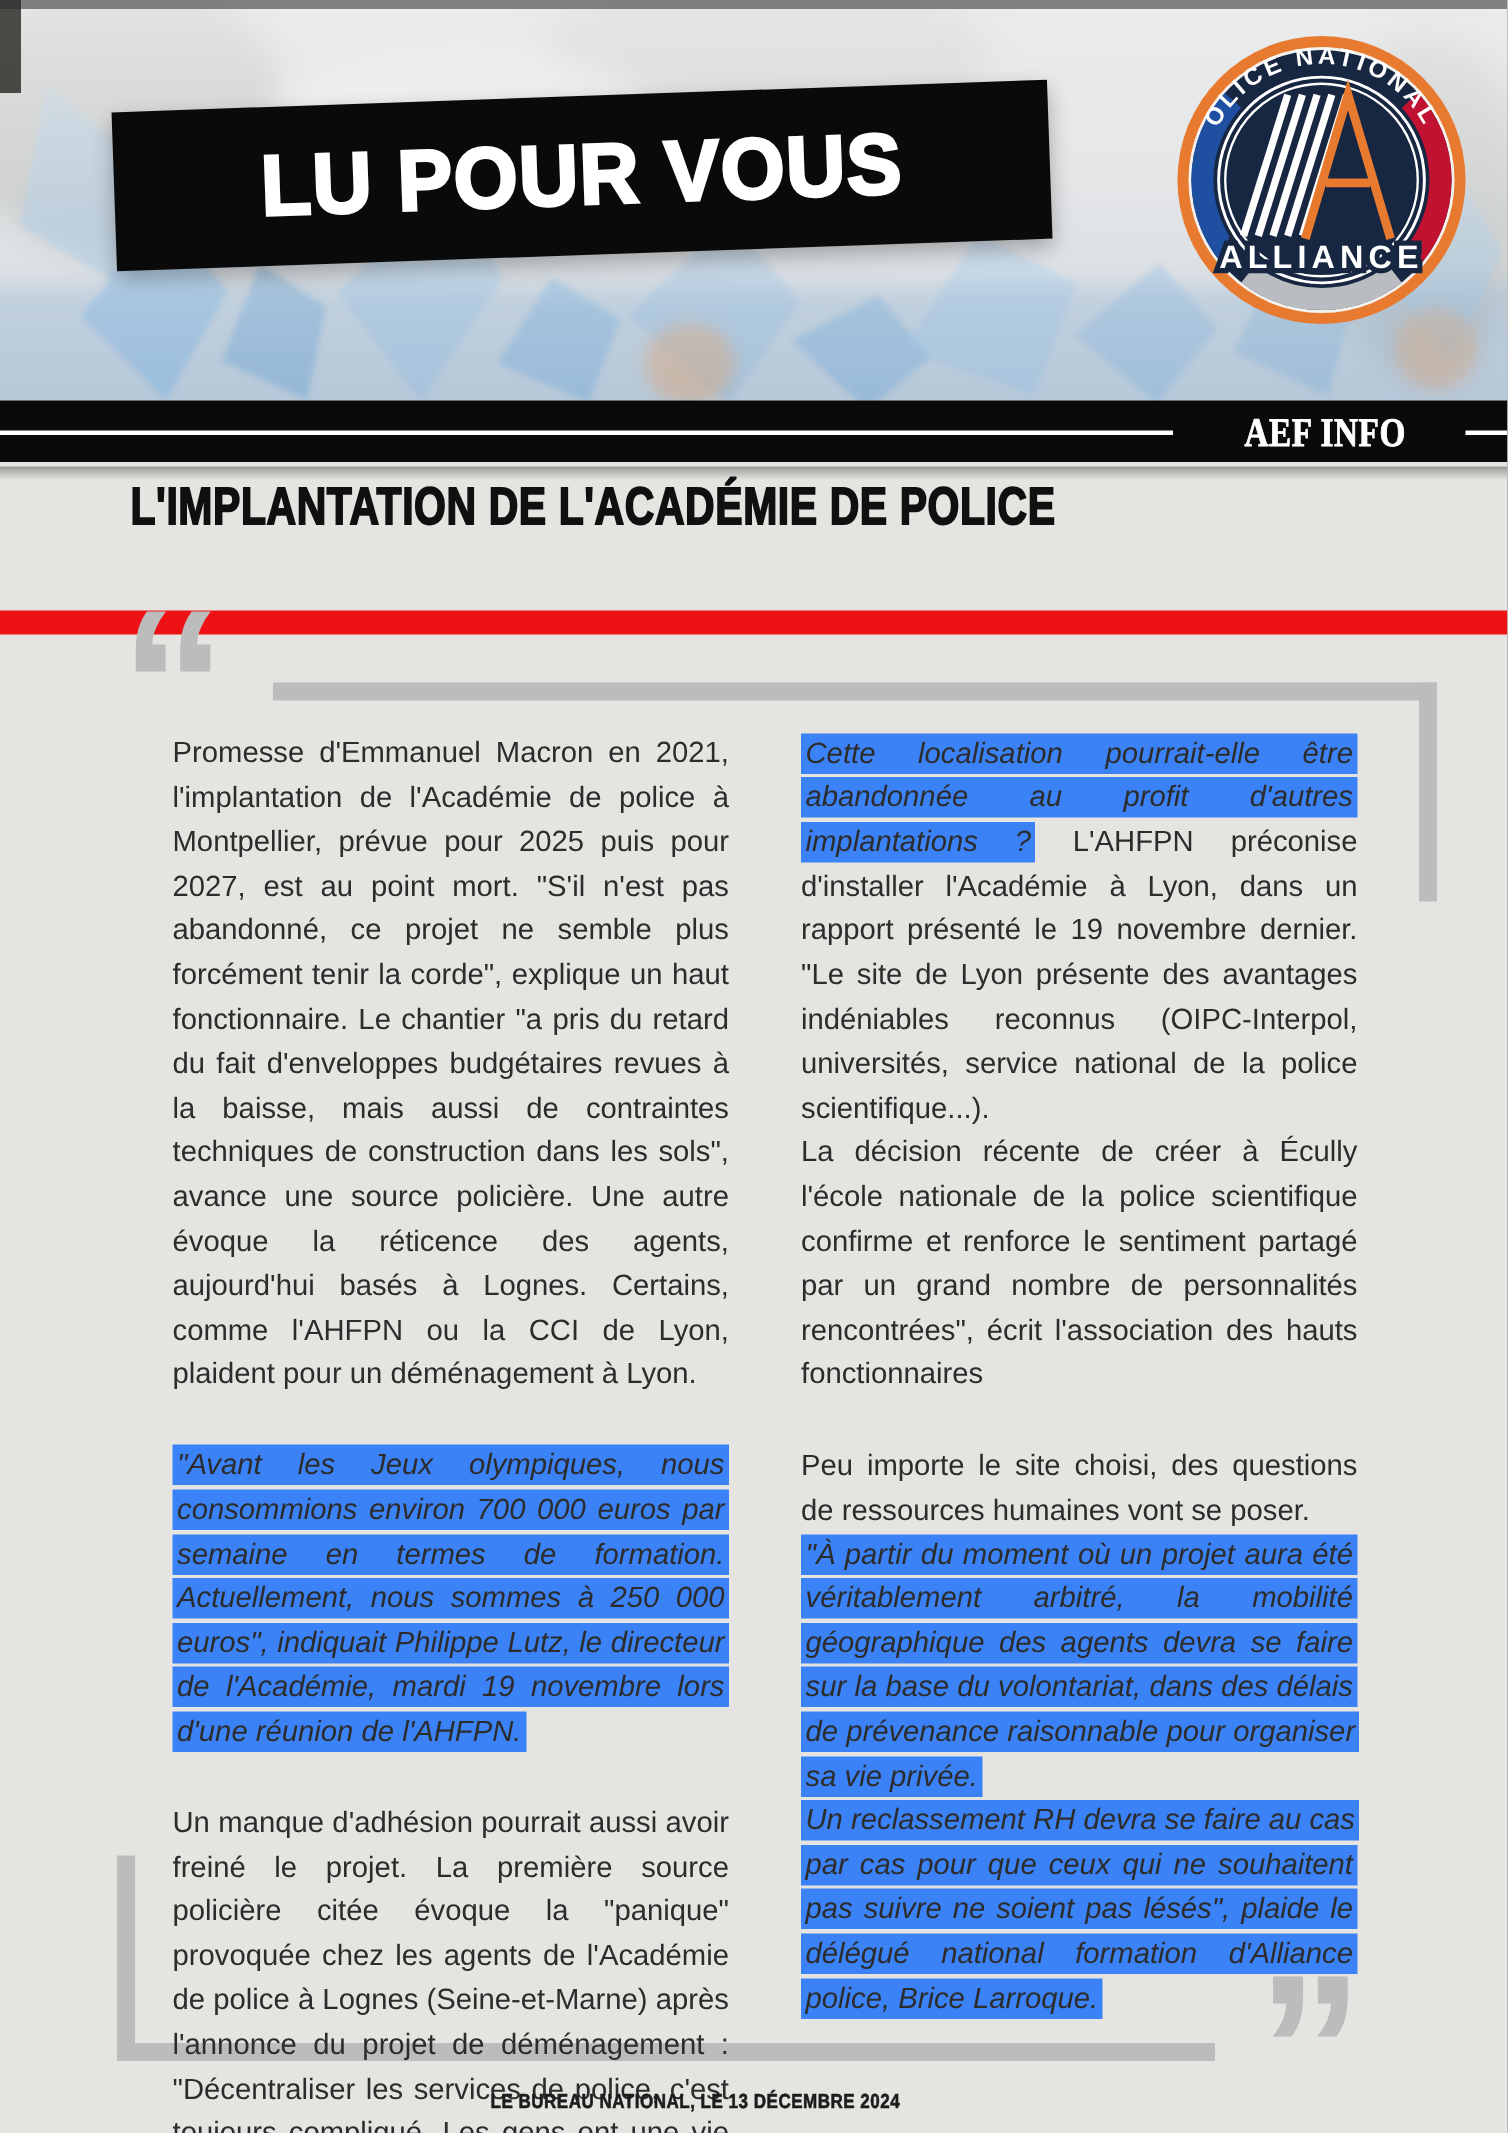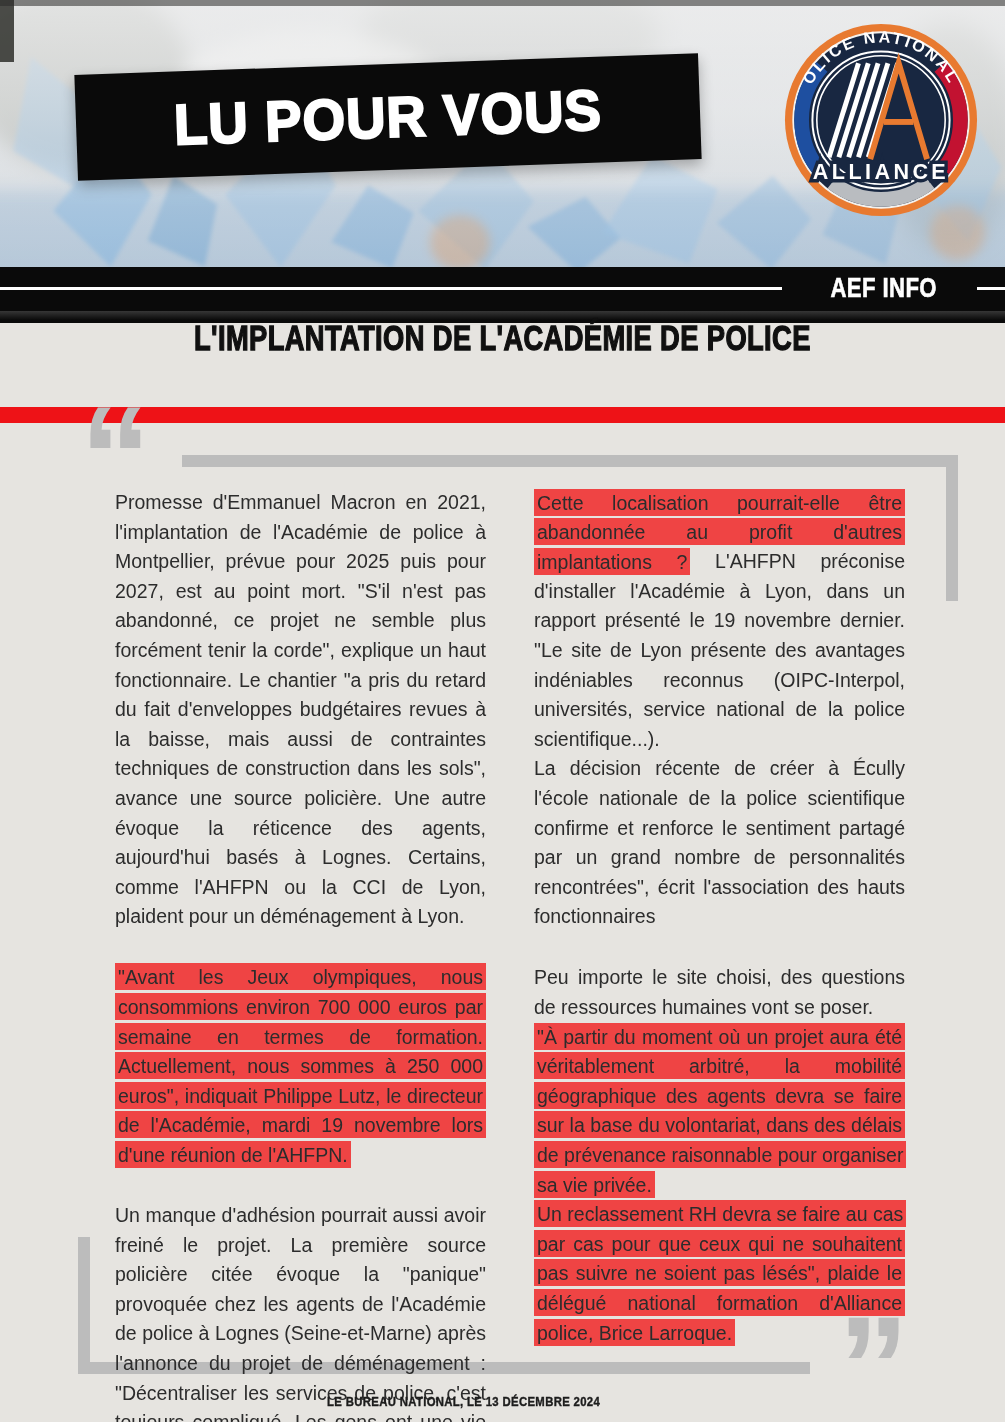--- a/index.html
+++ b/index.html
@@ -16,46 +16,46 @@
   .topdark2{position:absolute;left:0;top:0;width:1005px;height:6px;background:#2a2a28;opacity:.55;}
   
   .banner{position:absolute;left:76px;top:64px;width:624px;height:106px;background:#0a0a0a;
           transform:rotate(-2deg);display:flex;align-items:center;justify-content:center;
           box-shadow:0 6px 14px rgba(0,0,0,.28);}
   .banner span{color:#fff;font-size:57px;font-weight:700;letter-spacing:1px;
           -webkit-text-stroke:2.2px #fff;white-space:nowrap;transform:scaleX(.96);}
   
   .logo{position:absolute;left:783px;top:22px;width:196px;height:196px;}
   
-  .aef-bar{position:absolute;left:0;top:267px;width:1005px;height:56px;background:#0a0a0a;}
+  .aef-bar{position:absolute;left:0;top:267px;width:1005px;height:41px;background:#0a0a0a;font-family:Liberation Serif, serif;}
   .aef-bar::after{content:"";position:absolute;left:0;top:44px;width:1005px;height:9px;
           background:linear-gradient(180deg,rgba(90,90,90,.55),rgba(90,90,90,0));}
   .aef-rule-left{position:absolute;left:0;top:20px;width:782px;height:3px;background:#fff;}
   .aef-rule-right{position:absolute;right:0;top:20px;width:28px;height:3px;background:#fff;}
   .aef-label{position:absolute;right:68px;top:6px;color:#fff;font-size:27px;font-weight:700;
           letter-spacing:.5px;transform:scaleX(.82);transform-origin:right center;
           -webkit-text-stroke:.6px #fff;white-space:nowrap;}
   
-  .title-block{position:absolute;left:0;top:318px;width:1005px;text-align:center;color:#101010;}
+  .title-block{position:absolute;left:0;top:318px;width:1005px;color:#101010;}
   .title-block .tline{display:inline-block;transform:scaleX(.78);transform-origin:center;
           font-size:35px;line-height:40px;font-weight:700;letter-spacing:.5px;
           -webkit-text-stroke:1.3px #101010;white-space:nowrap;}
   .red-bar{position:absolute;left:0;top:407px;width:1005px;height:16px;background:#ee1217;}
   
   .quote{position:absolute;color:#bcbcbc;font-weight:700;font-size:142px;line-height:.52em;
          font-family:"Liberation Sans",sans-serif;}
   .gline{position:absolute;background:#bcbcbc;}
   
   .columns{position:absolute;left:115px;top:488px;width:790px;display:flex;gap:48px;}
   .col{flex:1 1 0;color:#2c2c2c;font-size:19.5px;line-height:29.6px;text-align:justify;}
   .col p{margin:0;}
   .col p + p{margin-top:31px;}
   .col p.tight{}
-  mark{background:#ef4444;color:inherit;padding:2.5px 3px;
-       -webkit-box-decoration-break:clone;box-decoration-break:clone;}
+  mark{background:#3b82f6;color:inherit;padding:2.5px 3px;
+       -webkit-box-decoration-break:clone;box-decoration-break:clone;font-style:italic;}
   
   .credit{position:absolute;left:0;top:1392px;width:927px;text-align:center;color:#1c1c1c;}
   .credit span{display:inline-block;transform:scaleX(.84);font-size:13.5px;font-weight:700;
        letter-spacing:.4px;-webkit-text-stroke:.4px #1c1c1c;white-space:nowrap;}
 </style>
 </head>
 <body>
 
 <div class="page">
 

